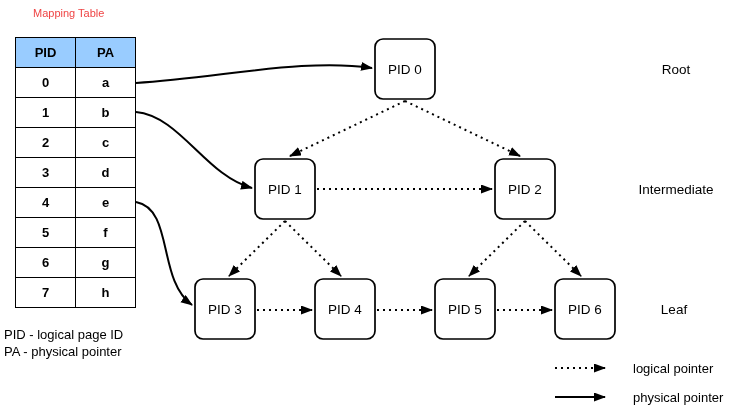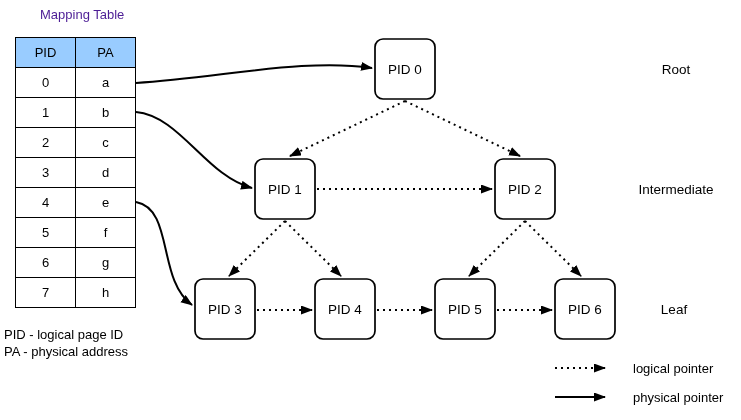--- a/index.html
+++ b/index.html
@@ -12,41 +12,40 @@
     position: relative;
     width: 741px;
     height: 420px;
     background: #ffffff;
     overflow: hidden;
   }
   .diagram-title {
     position: absolute;
     left: 33px;
     top: 7px;
-    font-size: 13px;
-    color: #4c1d95;
+    font-size: 11px;
+    color: #ef4444;
     white-space: nowrap;
-    margin-left: 7px;
   }
   table.mapping {
     position: absolute;
     left: 15px;
     top: 37px;
     border-collapse: collapse;
     table-layout: fixed;
     width: 121px;
   }
   table.mapping th, table.mapping td {
     border: 1.5px solid #000000;
     width: 60px;
     height: 30px;
     text-align: center;
     vertical-align: middle;
     font-size: 13px;
-    font-weight: normal;
+    font-weight: bold;
   }
   table.mapping th {
     background: #99CCFF;
   }
   .notes {
     position: absolute;
     left: 4px;
     top: 326px;
     font-size: 13px;
     line-height: 17px;
@@ -124,21 +123,21 @@
     </tr>
     <tr>
       <td>7</td>
       <td>h</td>
     </tr>
   </tbody>
     </table>
 
   <div class="notes">
     <div>PID - logical page ID</div>
-    <div>PA - physical address</div>
+    <div>PA - physical pointer</div>
   </div>
 
   <svg class="overlay" width="741" height="420" viewBox="0 0 741 420">
     <defs>
       <marker id="arrow" markerUnits="userSpaceOnUse" markerWidth="14" markerHeight="11" refX="11" refY="4.5" orient="auto">
         <path d="M0,0 L12,4.5 L0,9 Z" fill="#000000"></path>
       </marker>
     </defs>
 
     <path class="edge-logical" marker-end="url(#arrow)" d="M405,101 L290,156"></path>

